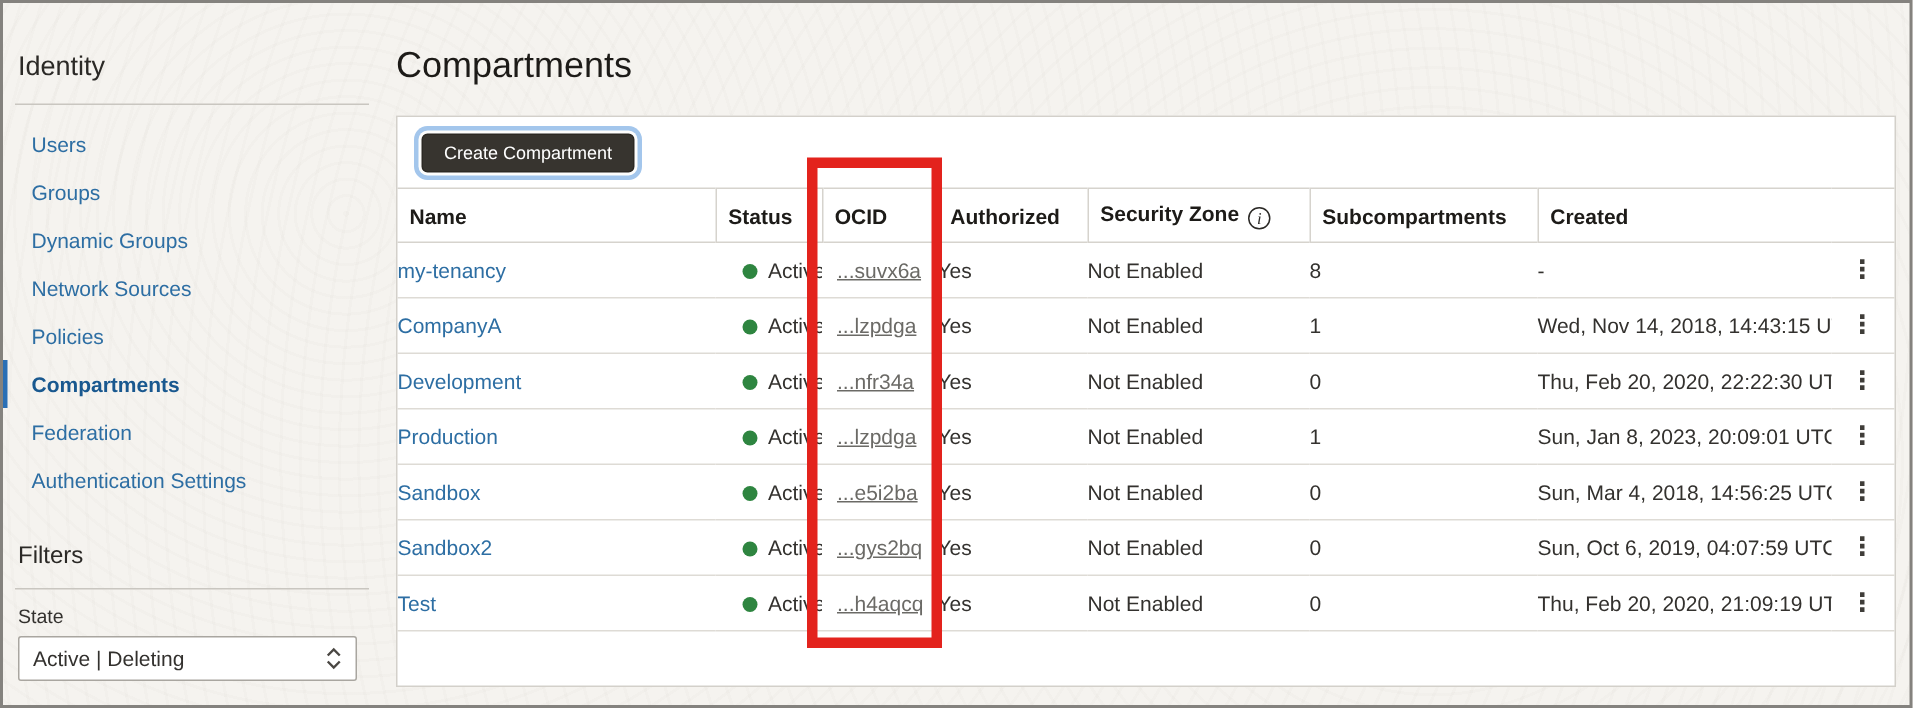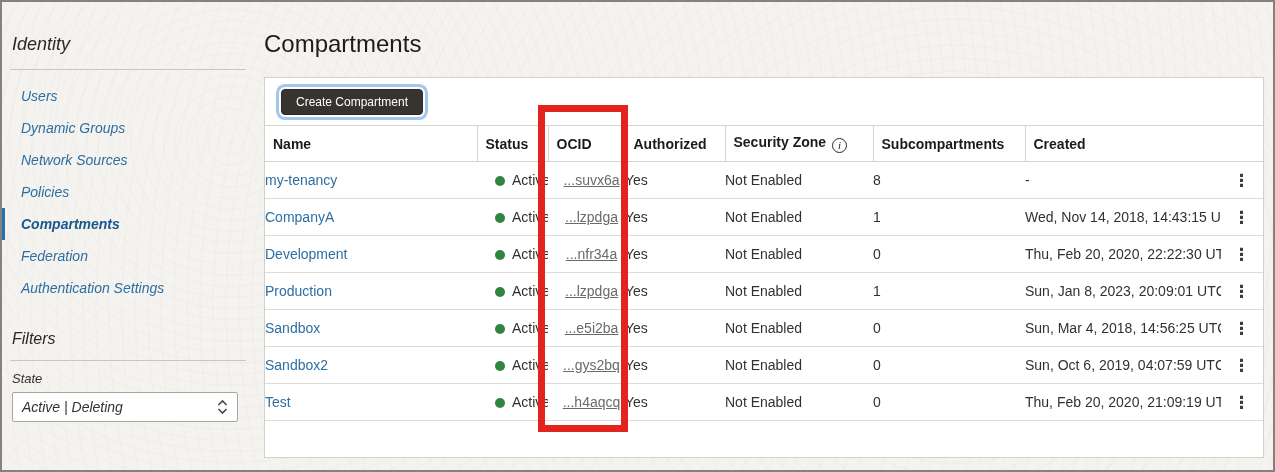--- a/index.html
+++ b/index.html
@@ -9,21 +9,21 @@
     position:relative; width:1275px; height:472px;
     border:2px solid #84827e;
     background-color:#f5f3ef;
     background-image:
       repeating-radial-gradient(circle at 18% 30%, rgba(120,110,95,0.022) 0 2px, transparent 2px 11px),
       repeating-radial-gradient(circle at 75% 65%, rgba(120,110,95,0.022) 0 2px, transparent 2px 13px);
     overflow:hidden;
   }
 
   
-  .sidebar { position:absolute; left:0; top:0; width:252px;font-style:italic; }
+  .sidebar { position:absolute; left:0; top:0; width:252px; }
   .sidebar-title { margin:32px 0 0 10px; font-size:18px; color:#2b2926; }
   .sidebar-divider { border-top:1px solid #c9c6c0; margin:14px 8px 0 8px; }
   .nav { margin-top:10px; }
   .nav-item {
     height:32px; line-height:32px; padding-left:16px;
     font-size:14px; color:#2d6ea3; cursor:pointer; border-left:3px solid transparent;
   }
   .nav-item.active { border-left:3px solid #2a6fb5; color:#19588f; font-weight:bold; }
   .filters-title { margin:26px 0 0 10px; font-size:16px; color:#2b2926; }
   .filters-divider { border-top:1px solid #c9c6c0; margin:12px 8px 0 8px; }
@@ -52,21 +52,21 @@
   table { width:998px; border-collapse:collapse; table-layout:fixed; }
   thead tr { height:36px; border-top:1px solid #d6d3cd; border-bottom:1px solid #d6d3cd; }
   th {
     text-align:left; font-size:14px; font-weight:bold; color:#1d1b18;
     padding-left:8px; border-right:1px solid #d6d3cd; white-space:nowrap; overflow:hidden;
   }
   th.no-border { border-right:none; }
   tbody tr { height:37px; border-bottom:1px solid #dedbd5; }
   td { font-size:14px; color:#33312e; white-space:nowrap; overflow:hidden; }
   td.c-status { padding-left:18px; }
-  td.c-ocid { padding-left:10px;text-align:center; }
+  td.c-ocid { padding-left:10px; }
   a.name-link { color:#2d6ea3; text-decoration:none; cursor:pointer; }
   a.ocid-link { color:#6b6a66; text-decoration:underline; cursor:pointer; }
   .dot { display:inline-block; width:10px; height:10px; border-radius:50%; background:#2e8540; margin-right:7px; vertical-align:-1px; }
   .info-circle {
     display:inline-flex; align-items:center; justify-content:center;
     width:15px; height:15px; border:1px solid #2b2926; border-radius:50%;
     font-family:"Liberation Serif","DejaVu Serif",serif; font-style:italic;
     font-size:11px; font-weight:normal; color:#2b2926; margin-left:6px; vertical-align:-2px;
   }
   td.c-actions { text-align:right; padding-right:13px; }
@@ -91,20 +91,23 @@
 
 <div class="page">
 
   <div class="sidebar">
     <div class="sidebar-title">Identity</div>
     <div class="sidebar-divider"></div>
     <div class="nav">
 
     <div class="nav-item">
           <span>Users</span>
+        </div>
+        <div class="nav-item">
+          <span>Groups</span>
         </div>
         <div class="nav-item">
           <span>Dynamic Groups</span>
         </div>
         <div class="nav-item">
           <span>Network Sources</span>
         </div>
         <div class="nav-item">
           <span>Policies</span>
         </div>

